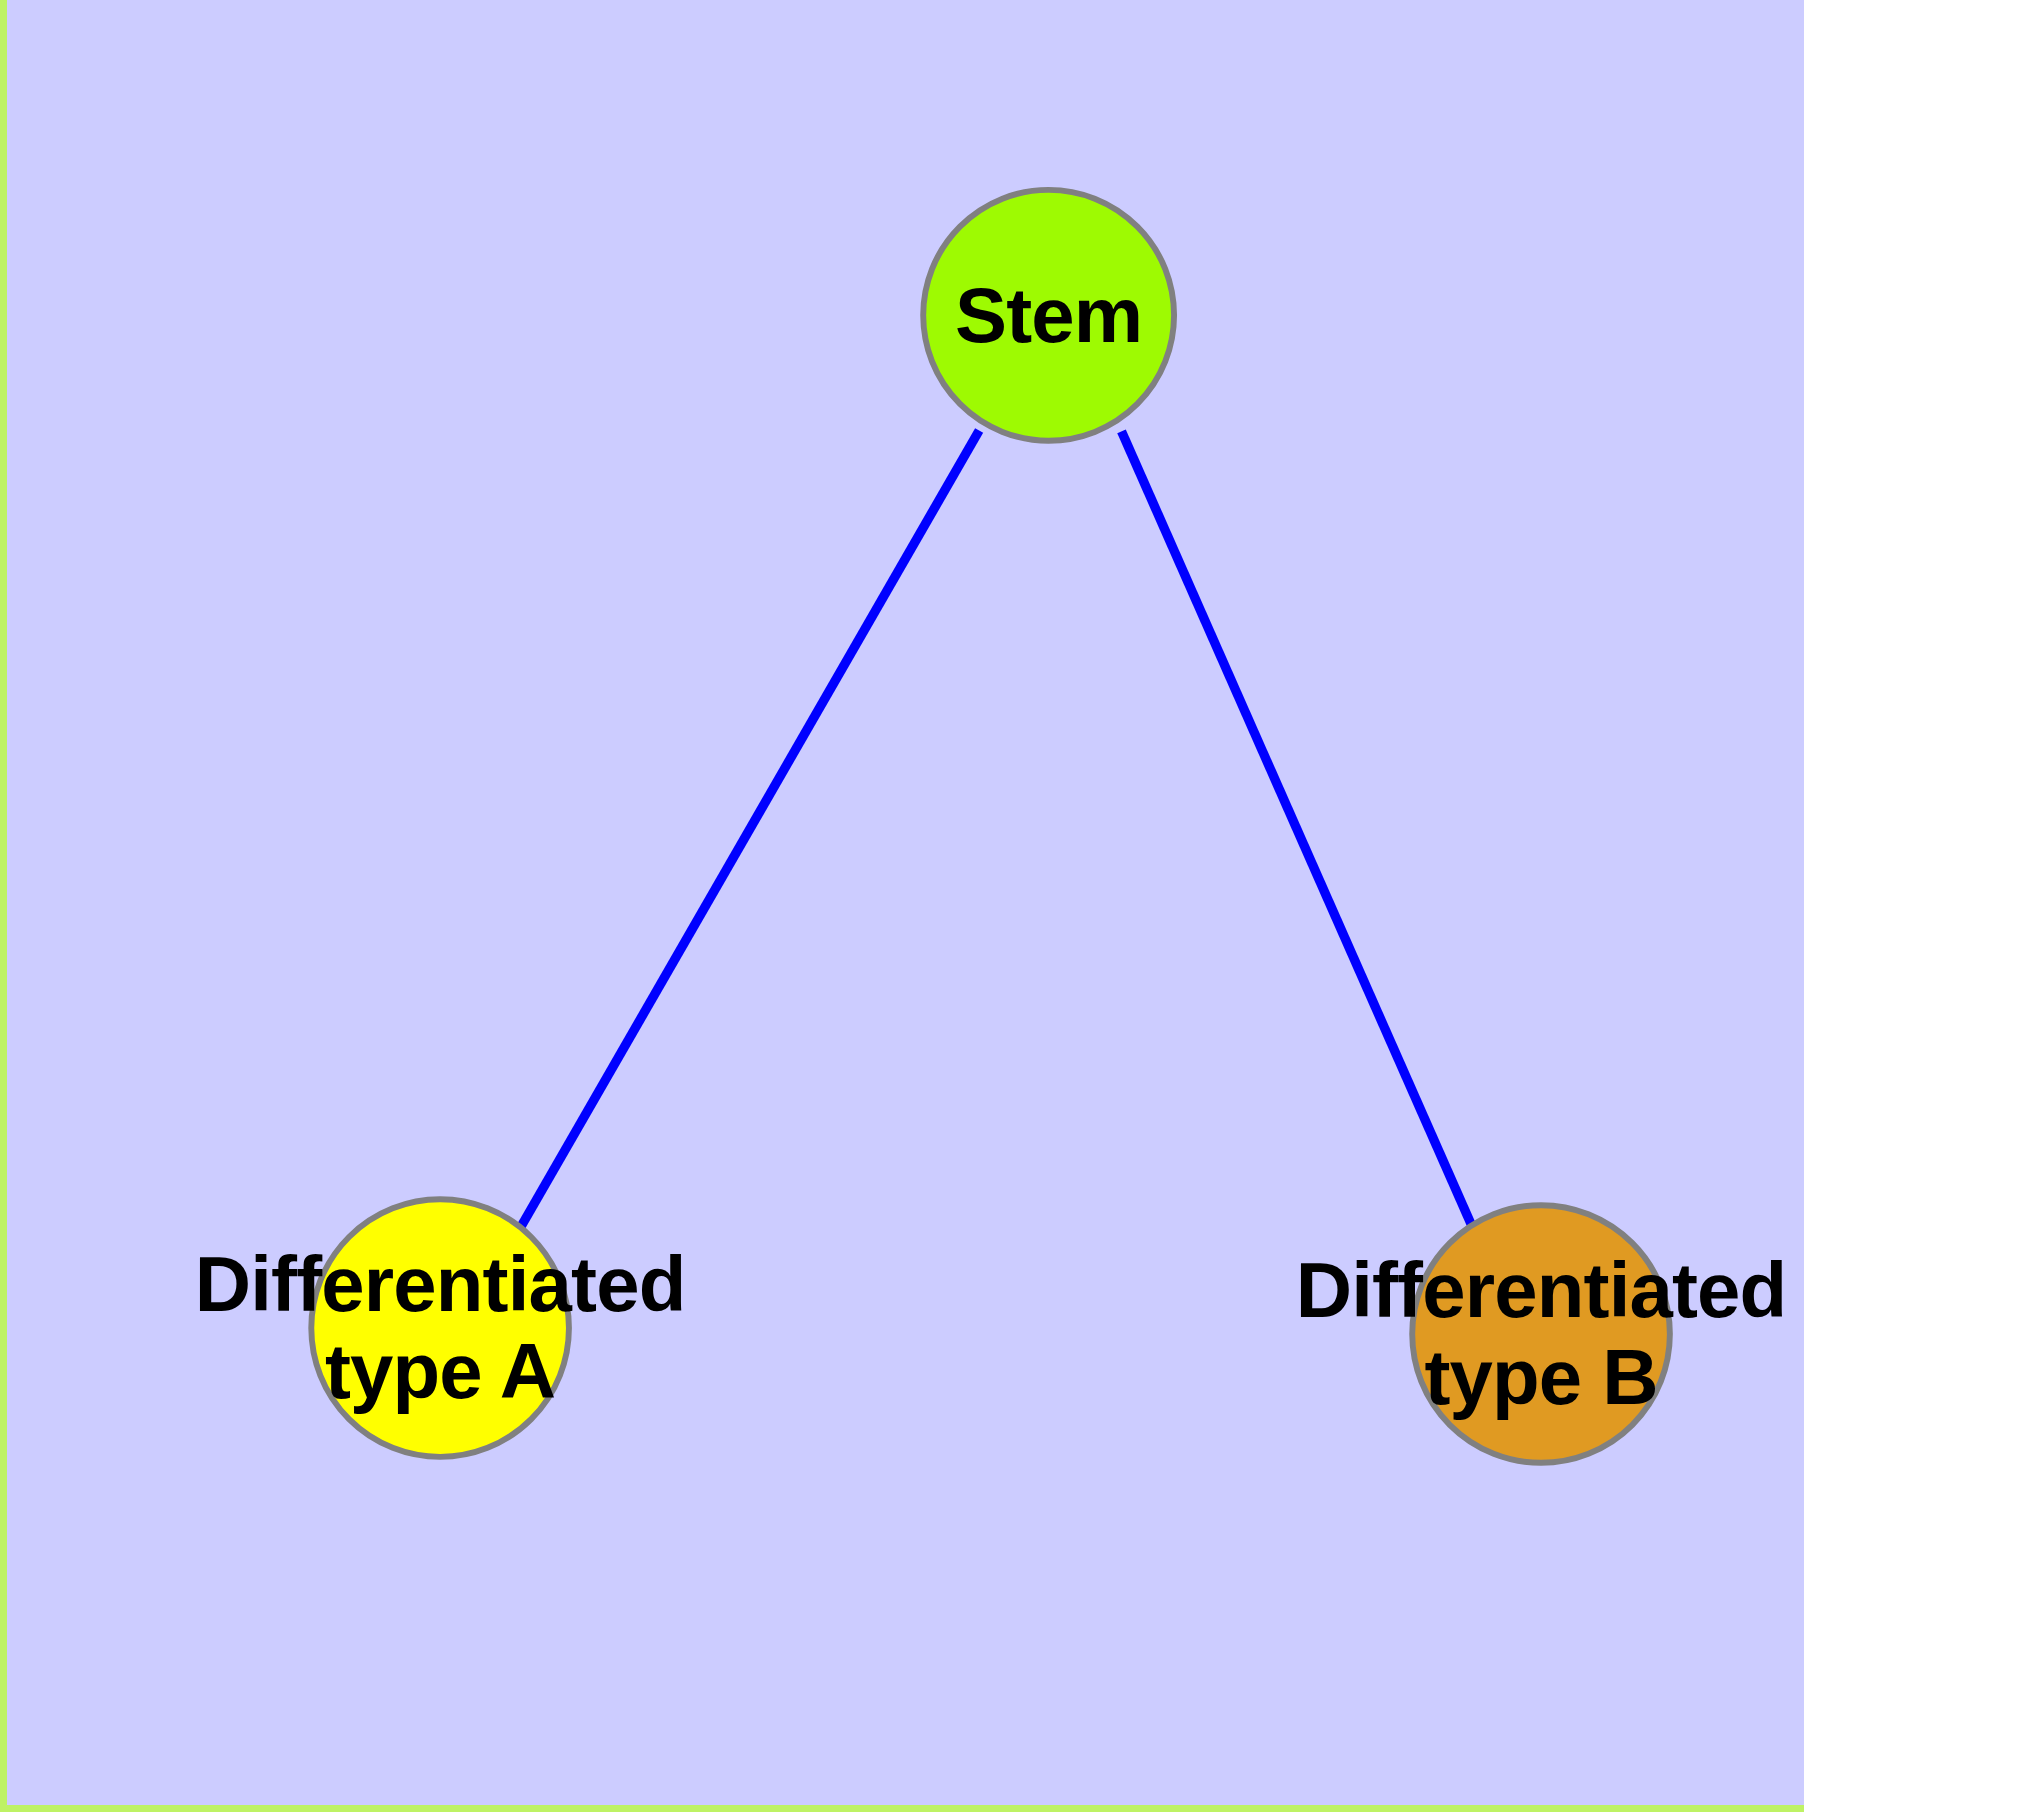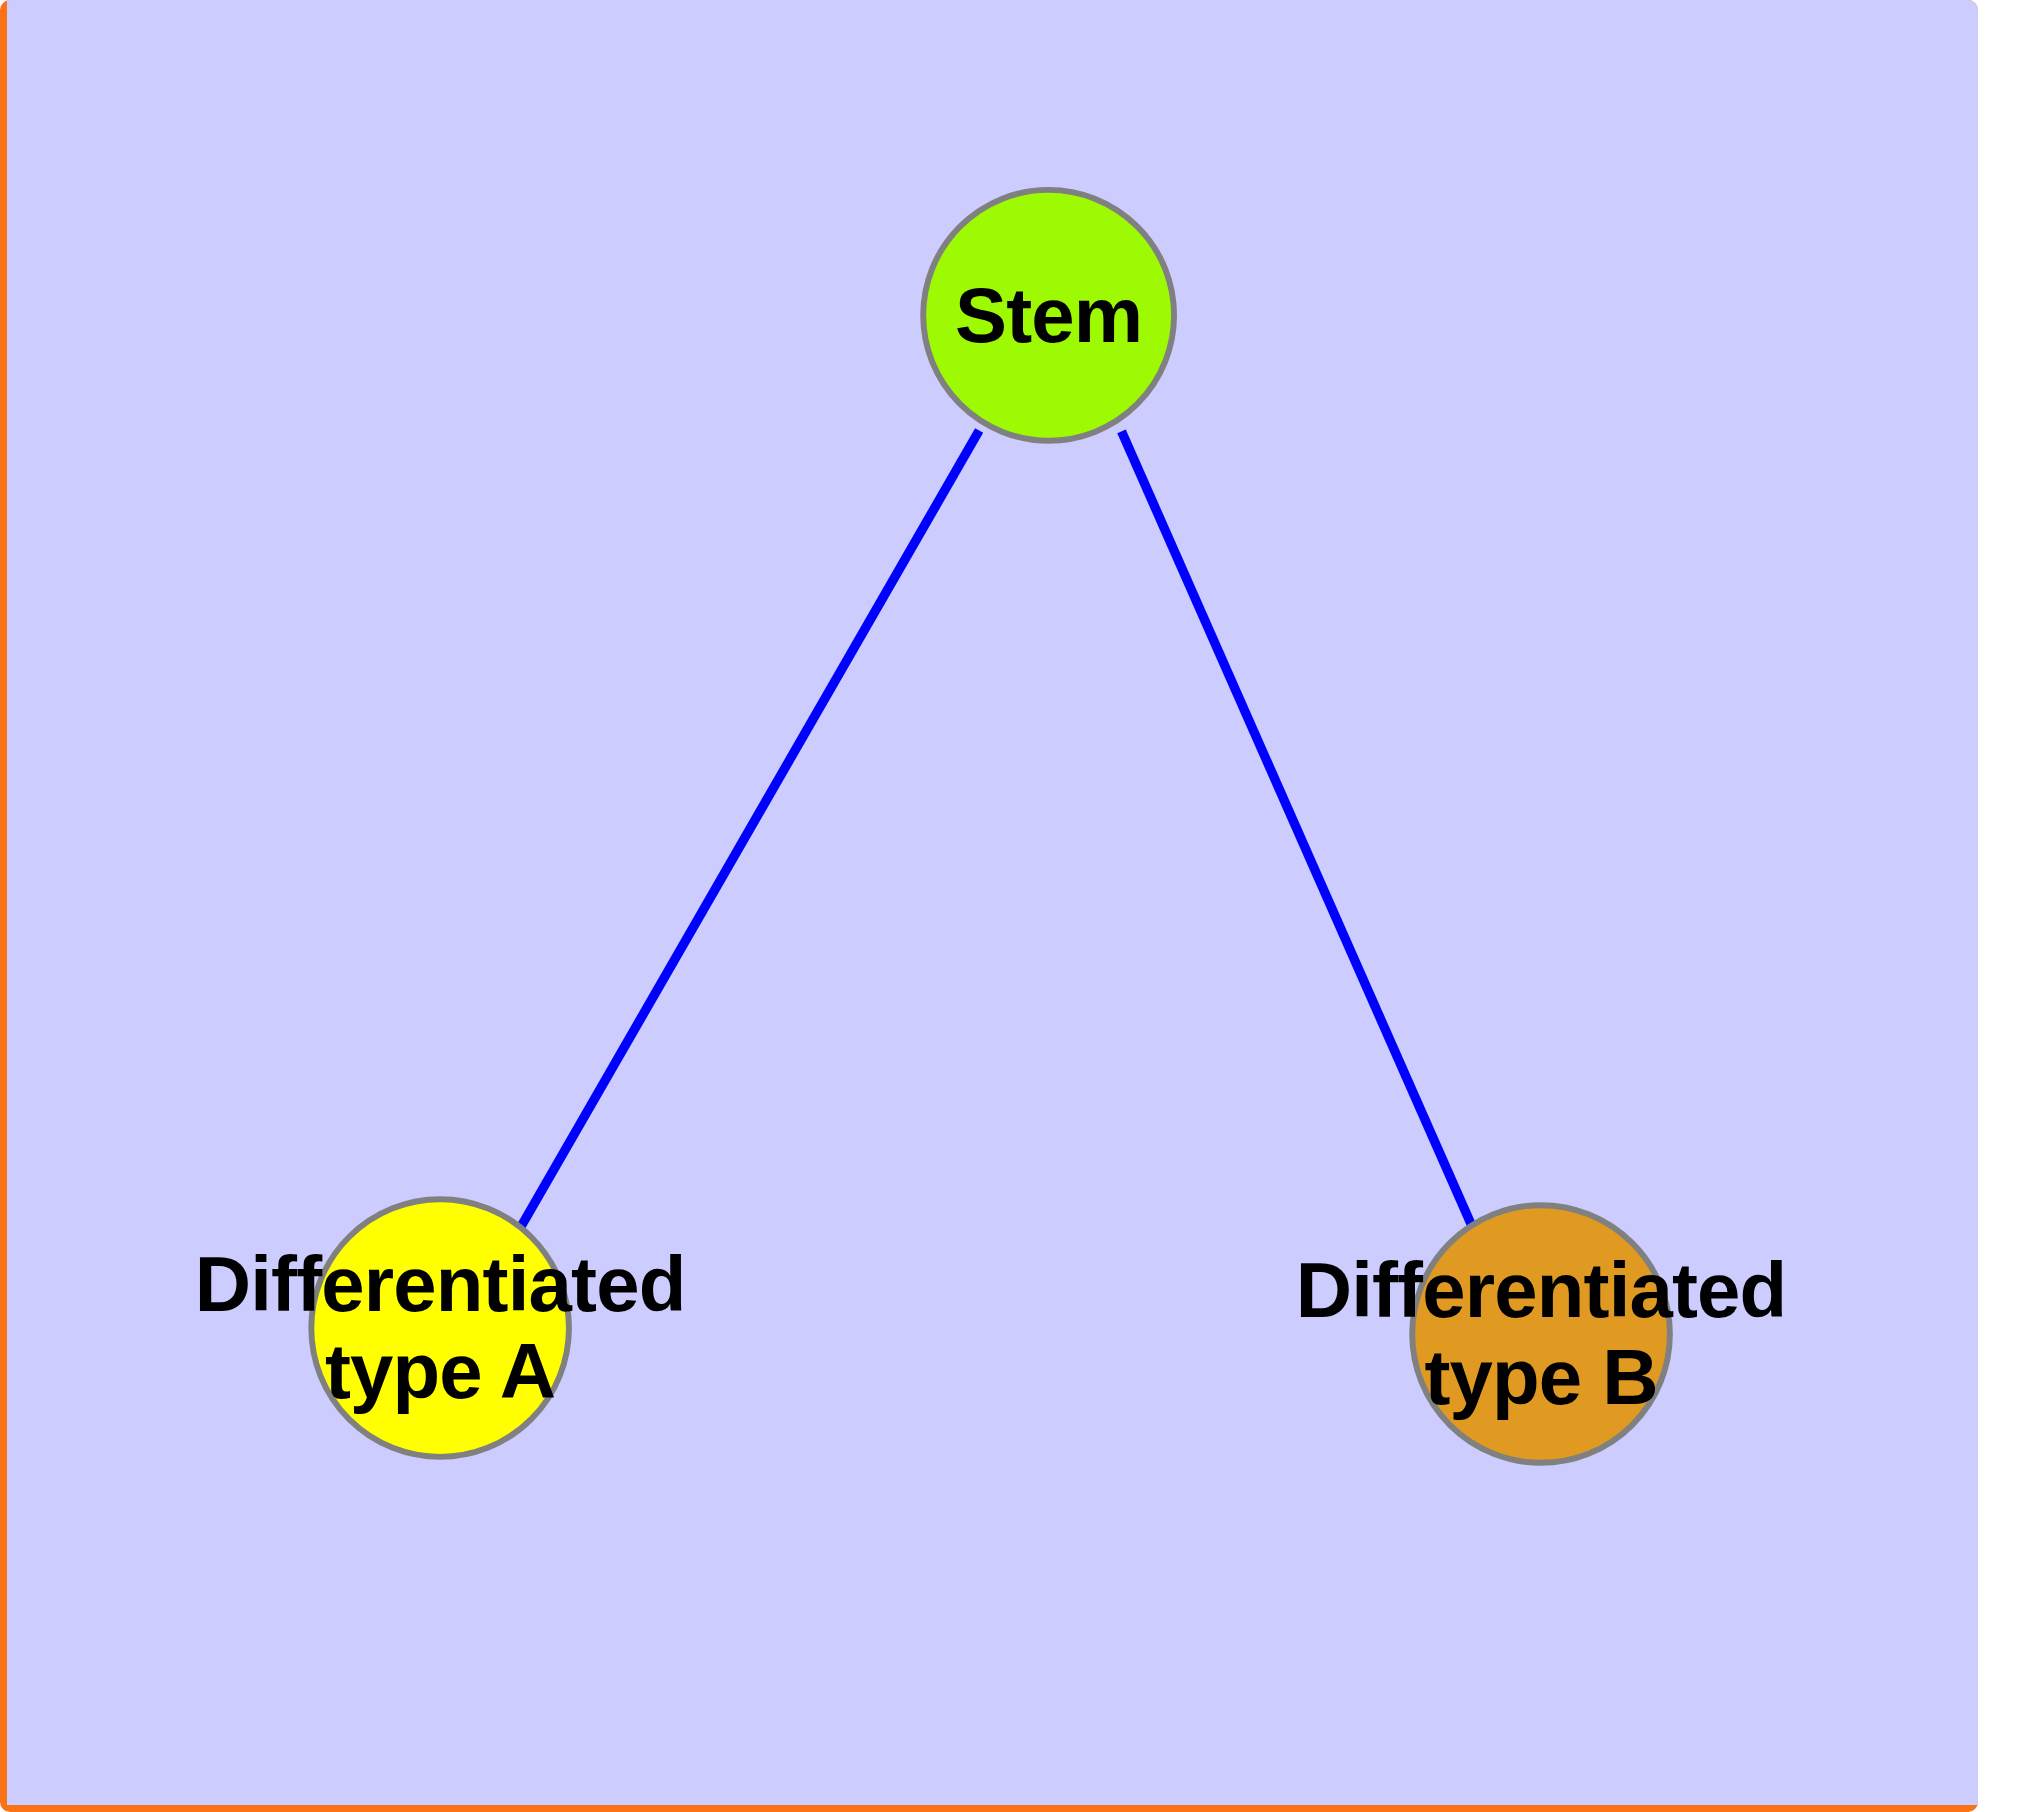--- a/index.html
+++ b/index.html
@@ -3,26 +3,25 @@
 <meta charset="utf-8">
 <title>Cell Differentiation Graph</title>
 <style>
   html, body {
     margin: 0;
     padding: 0;
     background: #ffffff;
   }
   #canvas {
     position: relative;
-    width: 1978px;
+    width: 1804px;
     height: 1812px;
-    background: #f97316;
+    background: #bef264;
     overflow: hidden;
     font-family: "Liberation Sans", sans-serif;
-    border-radius: 10px;
   }
   #plot-area {
     position: absolute;
     left: 6.8px;
     top: 0px;
     width: 2014px;
     height: 1805px;
     background: #ccccff;
   }
   #graph-svg {

